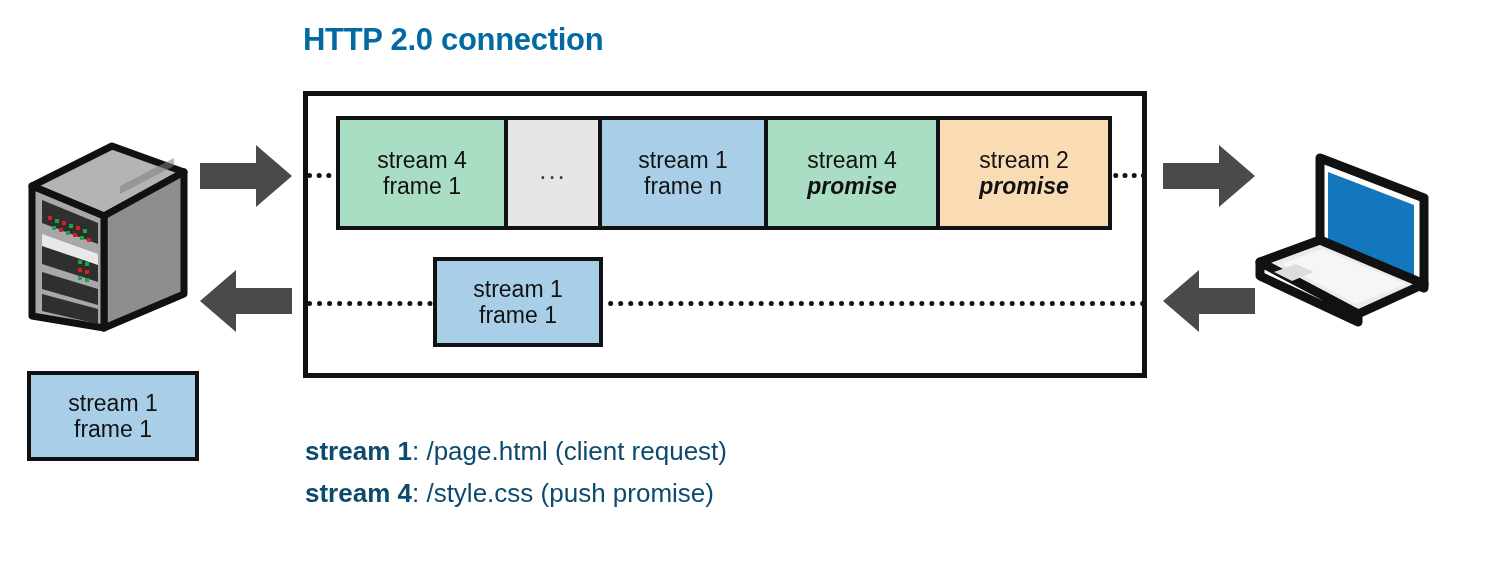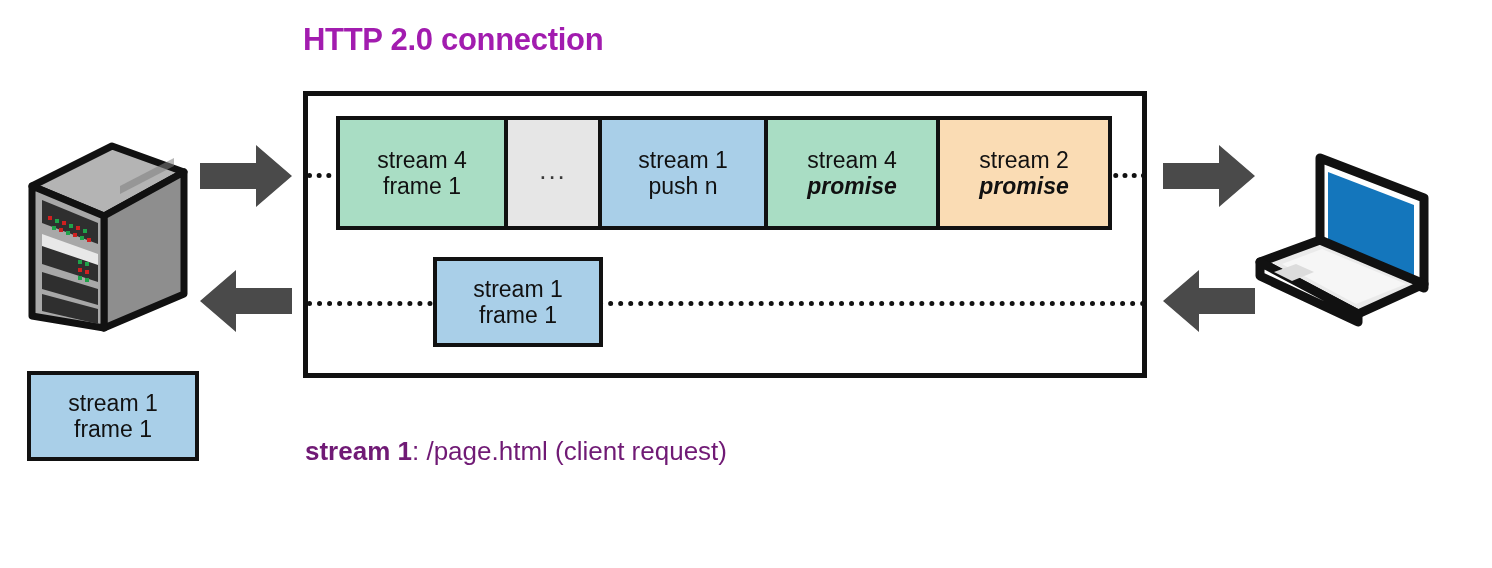--- a/index.html
+++ b/index.html
@@ -20,21 +20,21 @@
     height: 568px;
   }
 
   
   .title {
     position: absolute;
     left: 303px;
     top: 22px;
     font-size: 31px;
     font-weight: bold;
-    color: #a21caf;
+    color: #0369a1;
     letter-spacing: -0.3px;
     white-space: nowrap;
   }
 
   
   .conn-box {
     position: absolute;
     left: 303px;
     top: 91px;
     width: 844px;
@@ -150,21 +150,21 @@
   
   .server { position: absolute; left: 28px; top: 142px; }
   .laptop { position: absolute; left: 1248px; top: 136px; }
 
   
   .legend {
     position: absolute;
     left: 305px;
     top: 430px;
     font-size: 26px;
-    color: #701a75;
+    color: #0c4a6e;
   }
   .legend-line {
     white-space: nowrap;
     height: 42px;
     line-height: 42px;
   }
   .legend-line .lbl { font-weight: bold; }
   .legend-line .rest { font-weight: normal; }
 </style>
 </head>
@@ -239,21 +239,21 @@
       <span class="l1">stream 4</span>
       <span class="l2">frame 1</span>
     </div>
 
     <div class="frame f-ellip c-gray">
       <span class="ellipsis-dots">...</span>
     </div>
 
     <div class="frame f-s1fn c-blue">
       <span class="l1">stream 1</span>
-      <span class="l2">push n</span>
+      <span class="l2">frame n</span>
     </div>
 
     <div class="frame f-s4p c-green">
       <span class="l1">stream 4</span>
       <span class="l2 ital">promise</span>
     </div>
 
     <div class="frame f-s2p c-orange">
       <span class="l1">stream 2</span>
       <span class="l2 ital">promise</span>
@@ -296,15 +296,18 @@
       <polygon points="34,128 74,113 158,148 108,168" fill="#f6f6f6"></polygon>
 
       <polygon points="26,136 48,128 66,136 44,145" fill="#dcdcdc"></polygon>
     </svg>
   </div>
 
   <div class="legend">
     <div class="legend-line">
       <span class="lbl">stream 1</span><span class="rest">: /page.html  (client request)</span>
     </div>
+    <div class="legend-line">
+      <span class="lbl">stream 4</span><span class="rest">: /style.css  (push promise)</span>
+    </div>
   </div>
 
 </div>
 
 </body></html>

